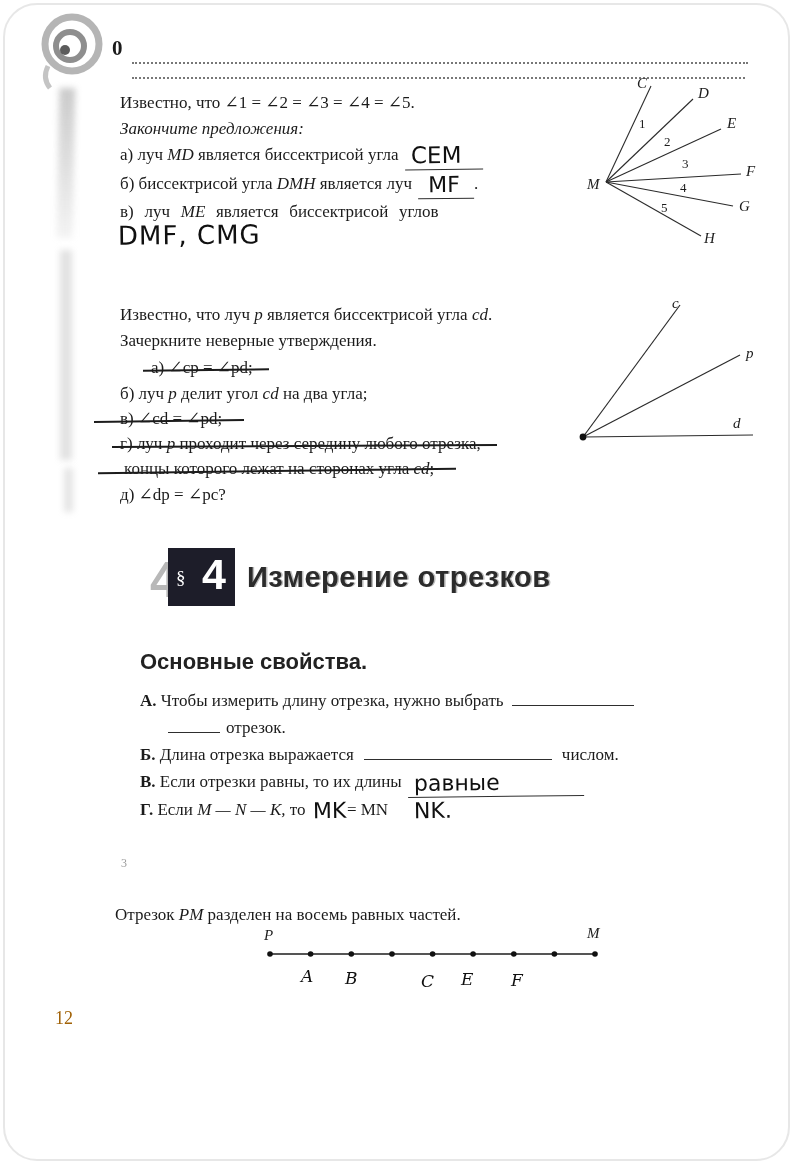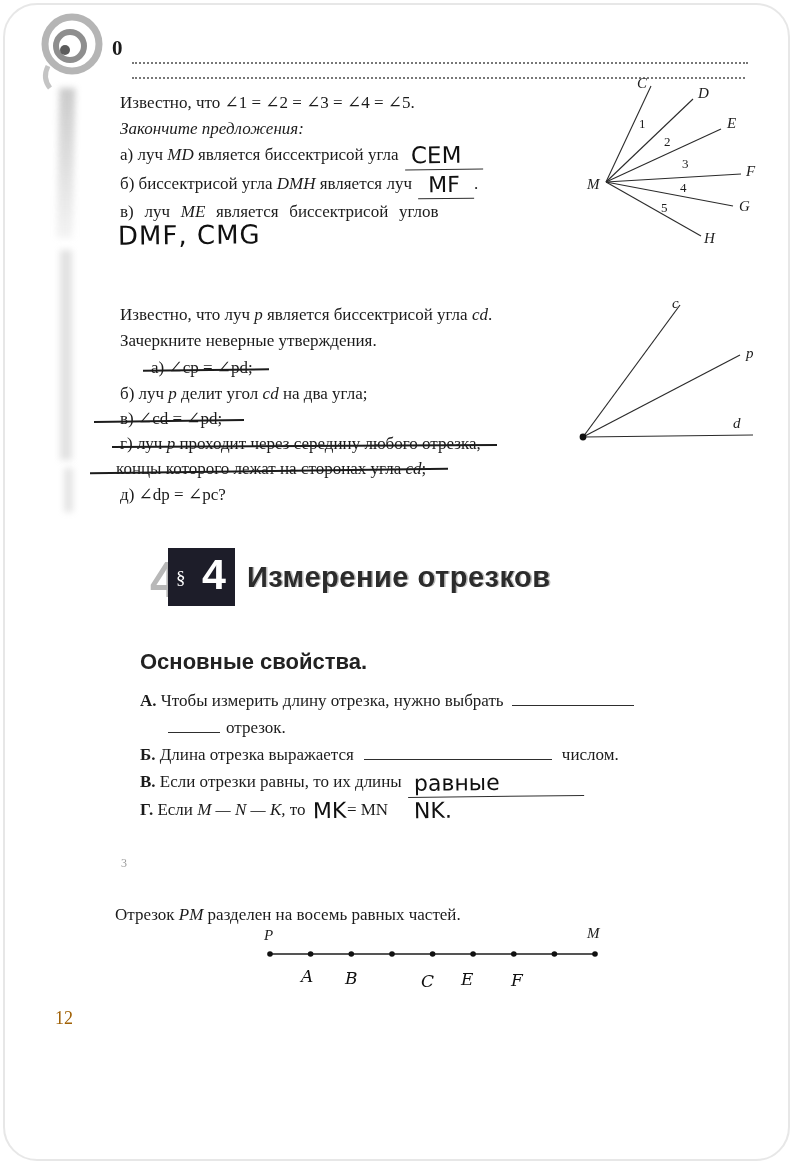--- a/index.html
+++ b/index.html
@@ -97,21 +97,21 @@
   <div class="abs printed" style="left:120px;top:328px;">Зачеркните неверные утверждения.</div>
 
   <div class="abs printed" style="left:120px;top:355px;margin-left:31px;"><span class="struck">а) ∠cp = ∠pd;</span></div>
 
   <div class="abs printed" style="left:120px;top:381px;"><span>б) луч </span><span class="m">p</span><span> делит угол </span><span class="m">cd</span><span> на два угла;</span></div>
 
   <div class="abs printed" style="left:120px;top:406px;"><span class="struck extleft">в) ∠cd = ∠pd;</span></div>
 
   <div class="abs printed" style="left:120px;top:431px;"><span class="struck full"><span>г) луч </span><span class="m">p</span><span> проходит через середину любого отрезка,</span></span></div>
 
-  <div class="abs printed" style="left:116px;top:456px;"><span class="struck extleft"><span>концы которого лежат на сторонах угла </span><span class="m">cd</span><span>;</span></span></div>
+  <div class="abs printed" style="left:124px;top:456px;"><span class="struck extleft"><span>концы которого лежат на сторонах угла </span><span class="m">cd</span><span>;</span></span></div>
 
   <div class="abs printed" style="left:120px;top:482px;">д) ∠dp = ∠pc?</div>
 
   <svg class="abs" style="left:568px;top:295px;" width="225" height="150" viewBox="0 0 225 150">
     <g stroke="#2b2b2b" stroke-width="1.2">
       <line x1="15" y1="142" x2="112" y2="10"></line>
       <line x1="15" y1="142" x2="172" y2="60"></line>
       <line x1="15" y1="142" x2="185" y2="140"></line>
     </g>
     <circle cx="15" cy="142" r="3.4" fill="#111"></circle>

